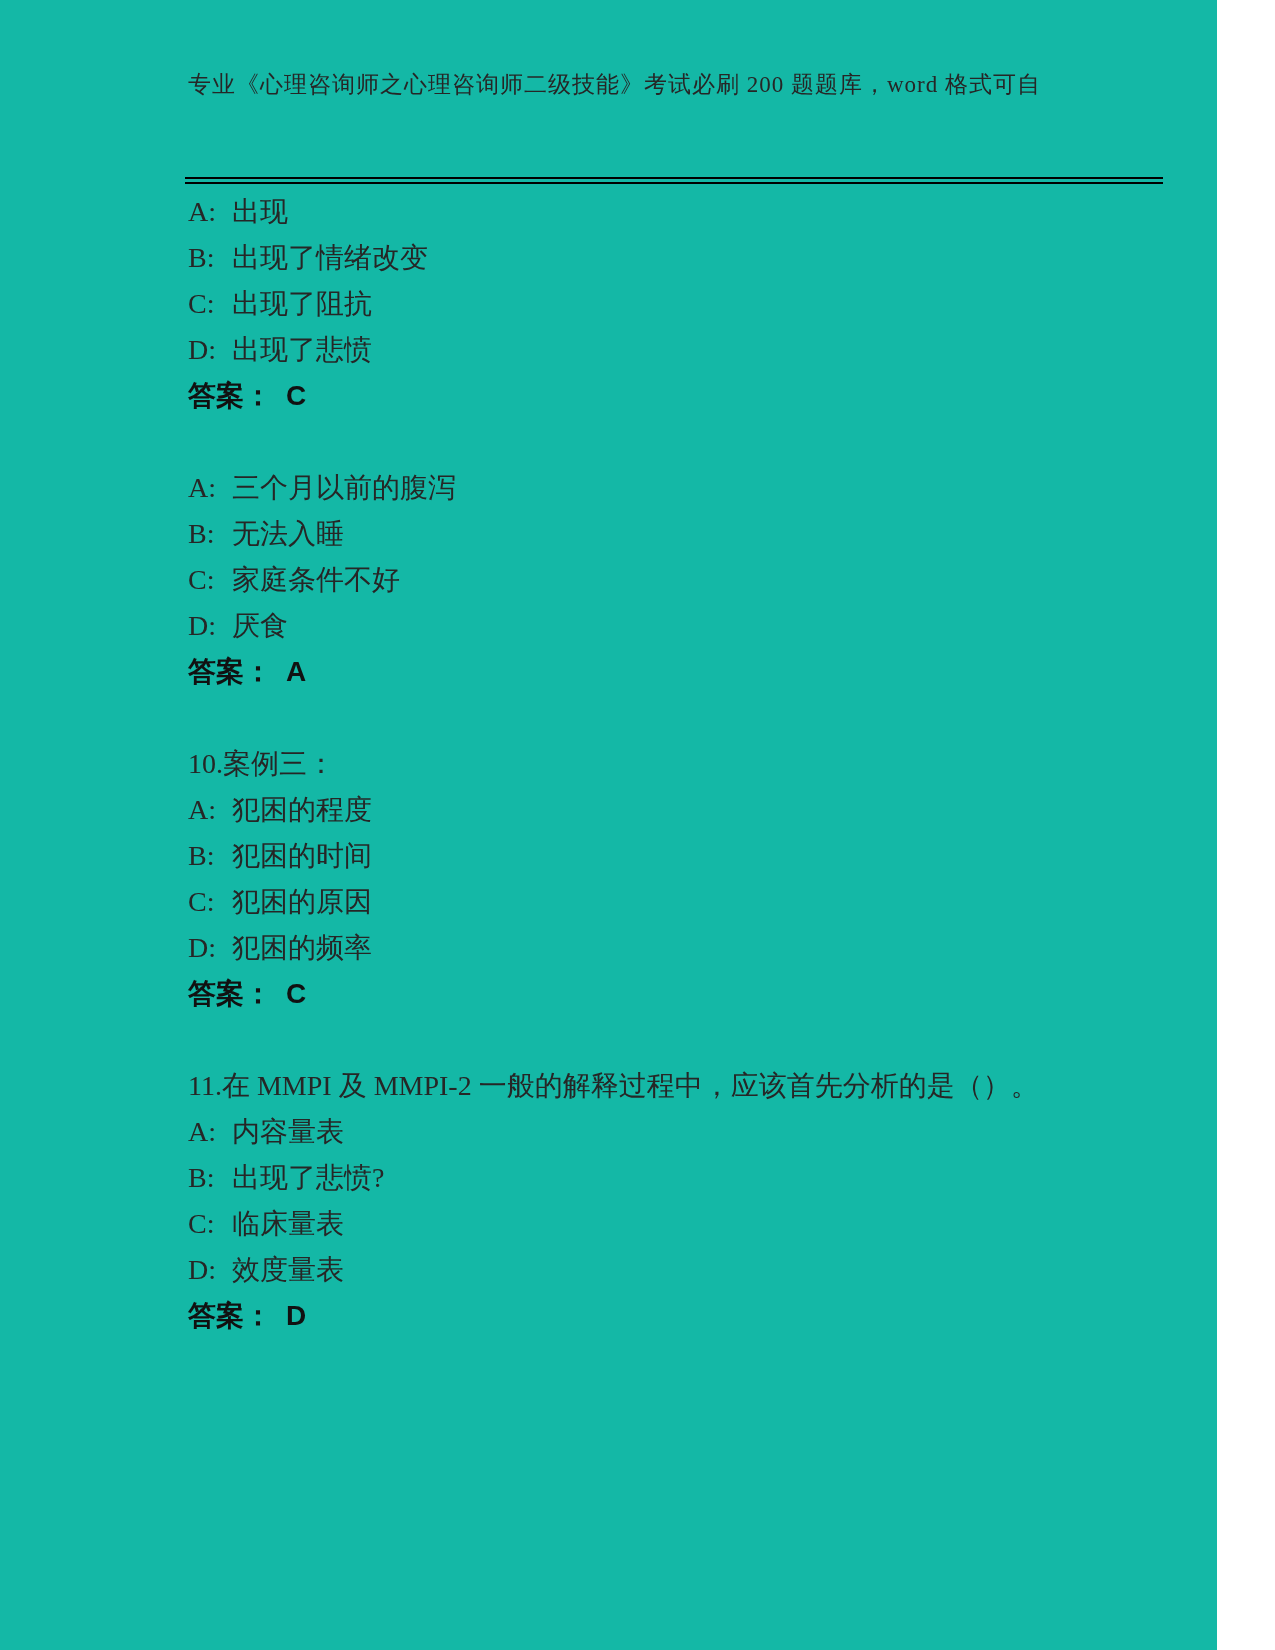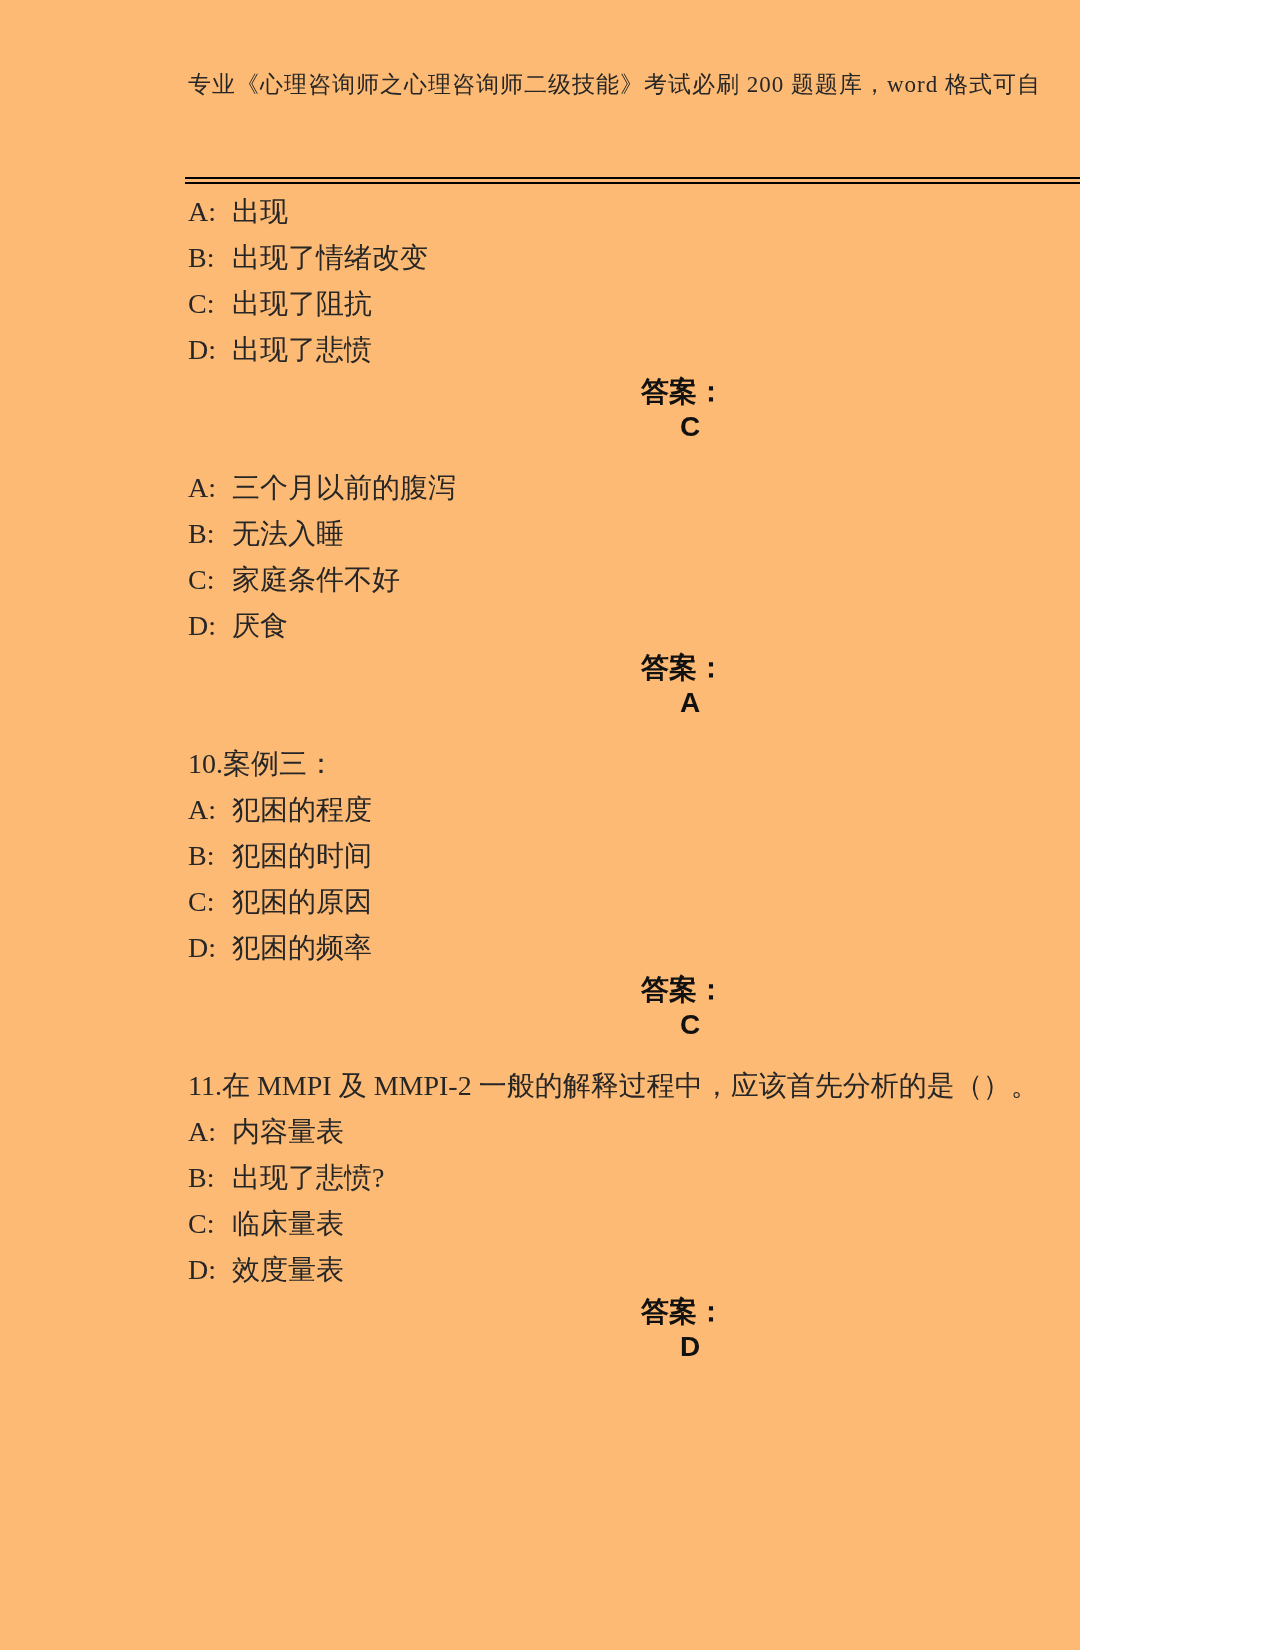--- a/index.html
+++ b/index.html
@@ -1,20 +1,20 @@
 <!DOCTYPE html>
 <html><head>
 <meta charset="utf-8">
 <style>
   html,body{margin:0;padding:0;background:#ffffff;}
   .page{
     position:relative;
-    width:1080px;
+    width:1217px;
     height:1650px;
-    background:#fdba74;
+    background:#14b8a6;
     overflow:hidden;
     font-family:"Liberation Serif", serif;
     color:#262626;
   }
   .header{
     position:absolute;
     left:188px;
     top:70px;
     width:985px;
     font-size:23px;
@@ -42,21 +42,20 @@
     display:flex;
     align-items:center;
     white-space:pre;
   }
   .spacer{height:46px;}
   .opt-label{display:inline-block;min-width:44px;}
   .answer{
     font-family:"Liberation Sans", sans-serif;
     font-weight:700;
     color:#111;
-    flex-direction:column;
   }
   .ans-letter{margin-left:14px;}
 </style>
 </head>
 <body>
 
 <div class="page">
 
   <div class="header">
     <div>专业《心理咨询师之心理咨询师二级技能》考试必刷 200 题题库，word 格式可自</div>

